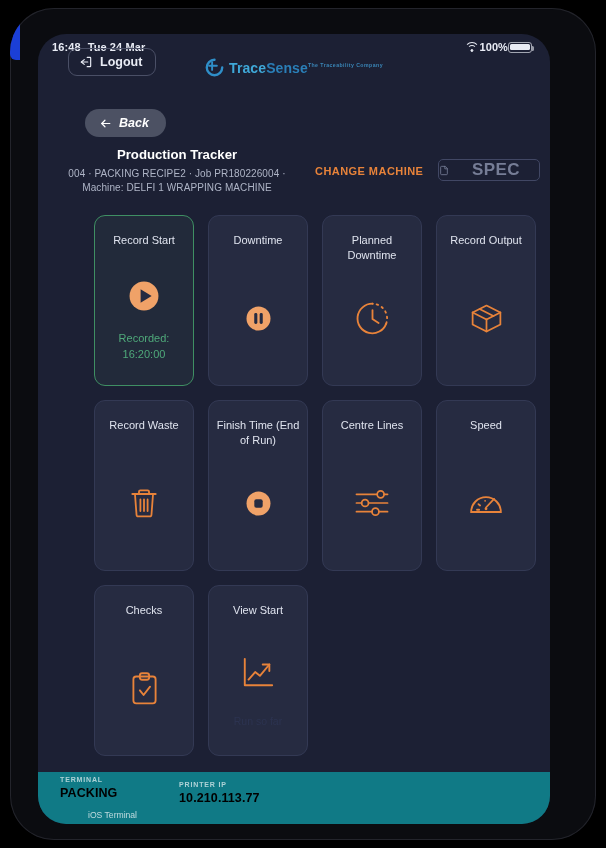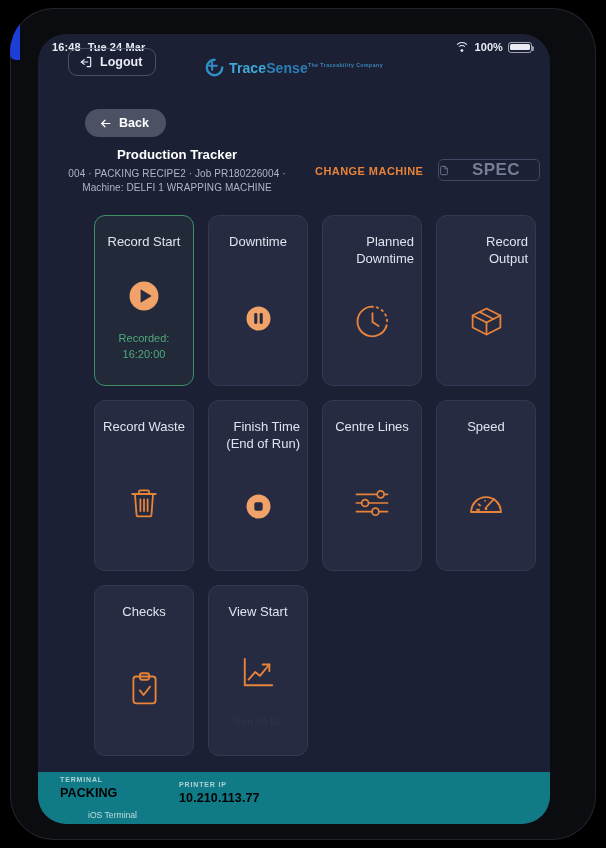--- a/index.html
+++ b/index.html
@@ -54,21 +54,21 @@
     display: flex;
     align-items: center;
     justify-content: space-between;
     padding: 0 18px 0 14px;
     color: #e9ecf5;
     font-size: 11px;
     font-weight: 700;
     letter-spacing: 0.1px;
   }
   #status-left { display: flex; gap: 7px; align-items: baseline; }
-  #status-right { display: flex; gap: 5px; align-items: center; }
+  #status-right { display: flex; align-items: center; }
   .wifi-glyph { display: inline-block; width: 15px; height: 11px; position: relative; }
   .wifi-glyph i {
     position: absolute;
     border: 1.6px solid #e9ecf5;
     border-bottom-color: transparent;
     border-left-color: transparent;
     border-right-color: transparent;
     border-radius: 50%;
     left: 50%;
     transform: translateX(-50%);
@@ -144,20 +144,21 @@
     left: 47px; top: 75px;
     display: flex; align-items: center; gap: 7px;
     background: #4c5163;
     color: #ffffff;
     border: none;
     border-radius: 16px;
     padding: 7px 17px 7px 14px;
     font-size: 12.5px;
     font-weight: 700;
     cursor: pointer;
+    font-style: italic;
   }
 
   
   #page-header {
     position: absolute;
     left: 0; right: 0; top: 113px;
     height: 56px;
   }
   #header-titleblock {
     position: absolute;
@@ -223,22 +224,22 @@
     padding: 17px 7px 10px;
     cursor: pointer;
     position: relative;
   }
   .tile.active {
     background: #222a3a;
     border-color: #3f8f63;
   }
   .tile-label {
     color: #dfe3ee;
-    font-size: 13px;
-    text-align: right;
+    font-size: 11px;
+    text-align: center;
     line-height: 1.32;
     min-height: 28px;
   }
   .tile-icon {
     flex: 1;
     display: flex;
     align-items: center;
     justify-content: center;
     width: 100%;
   }

